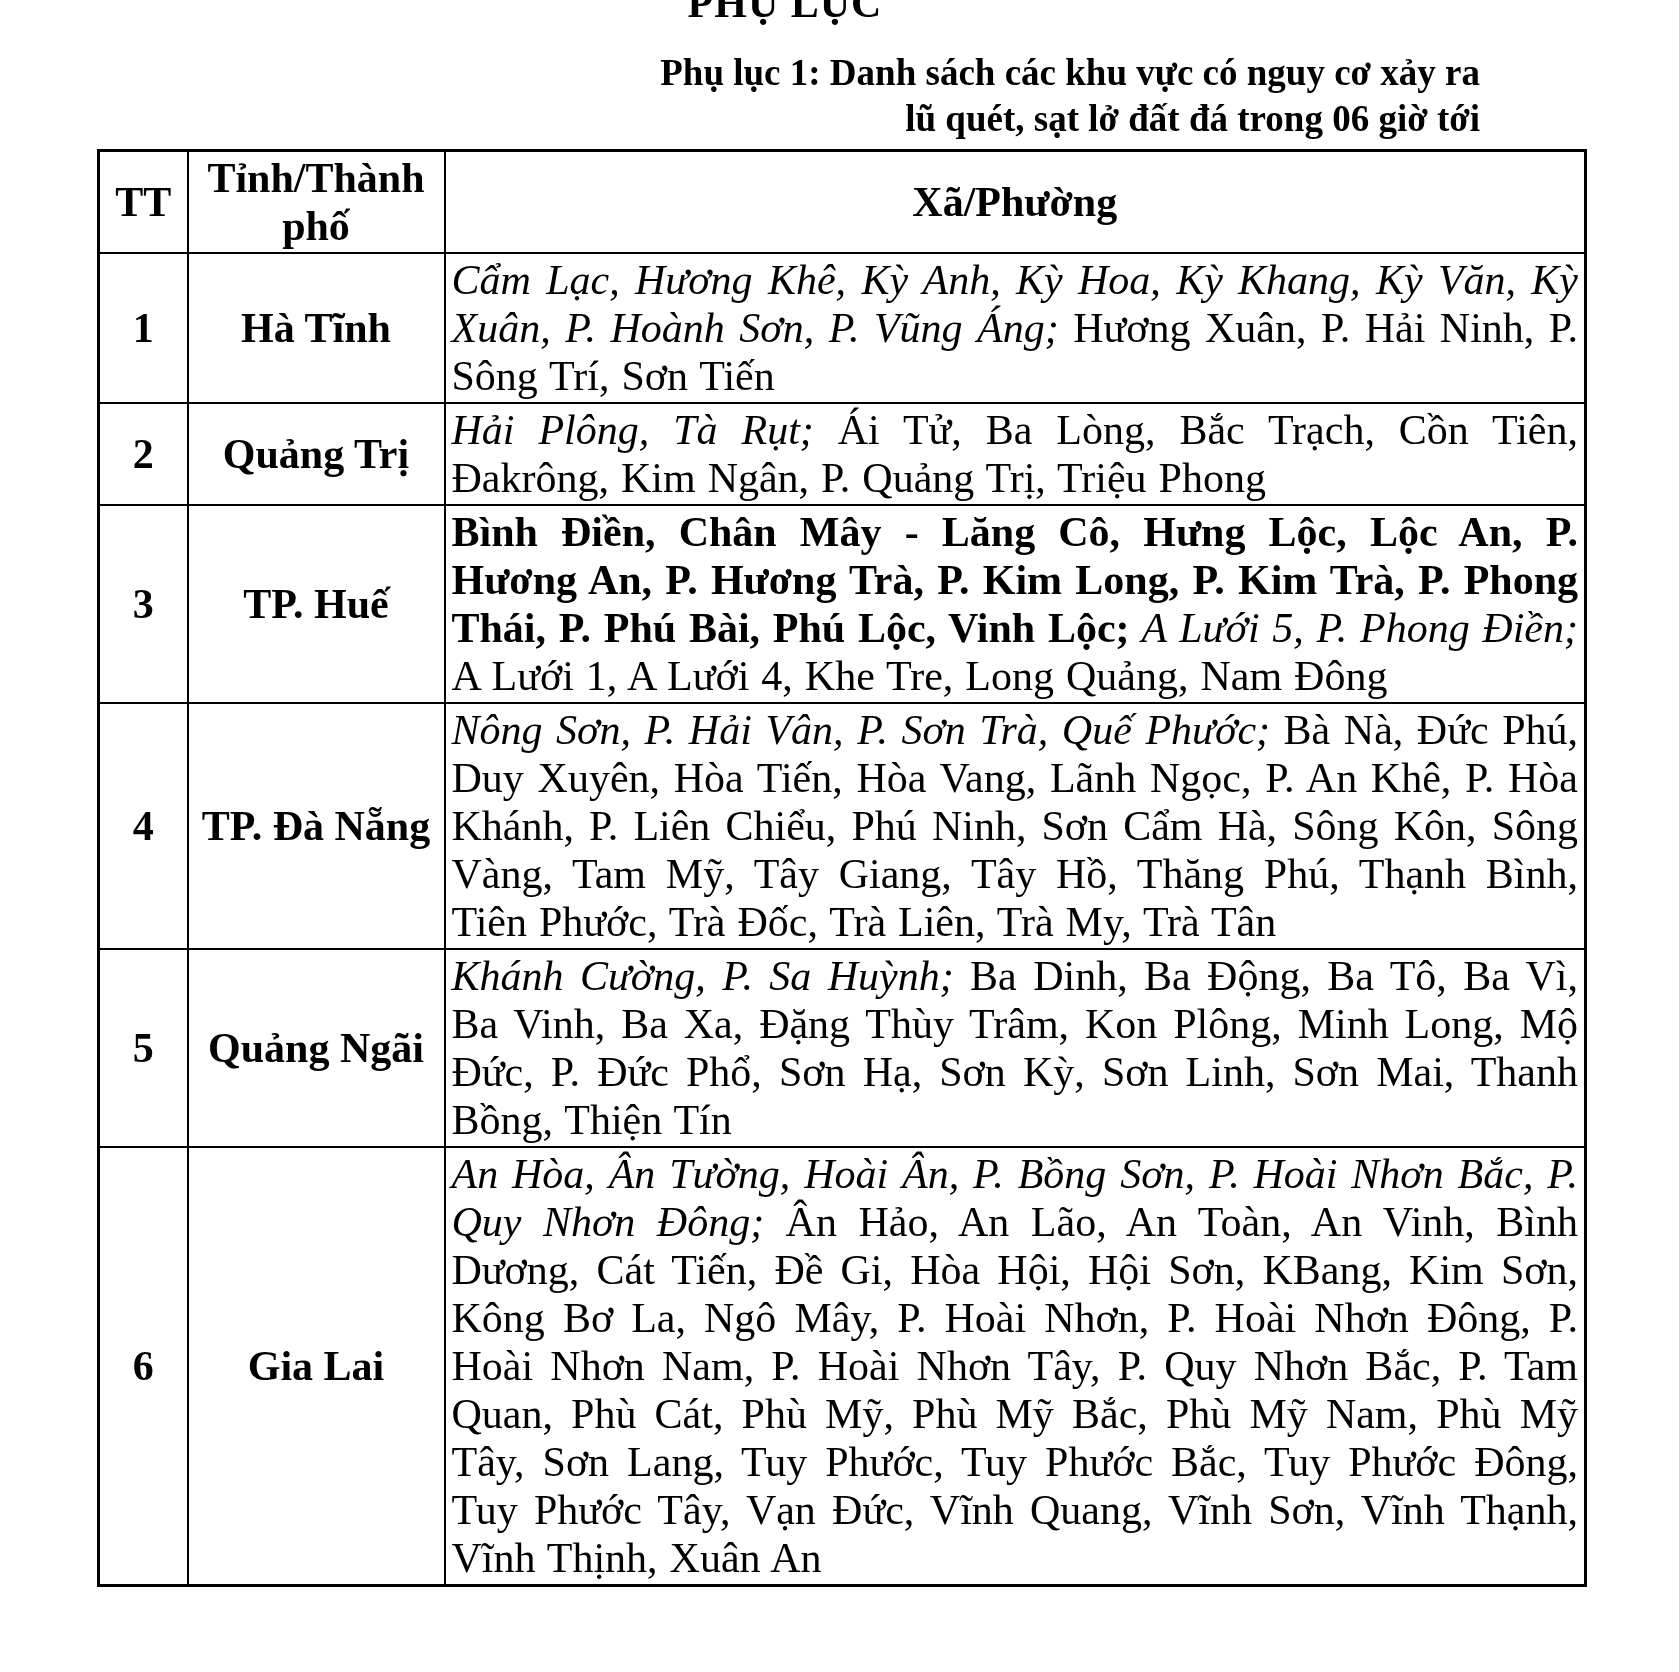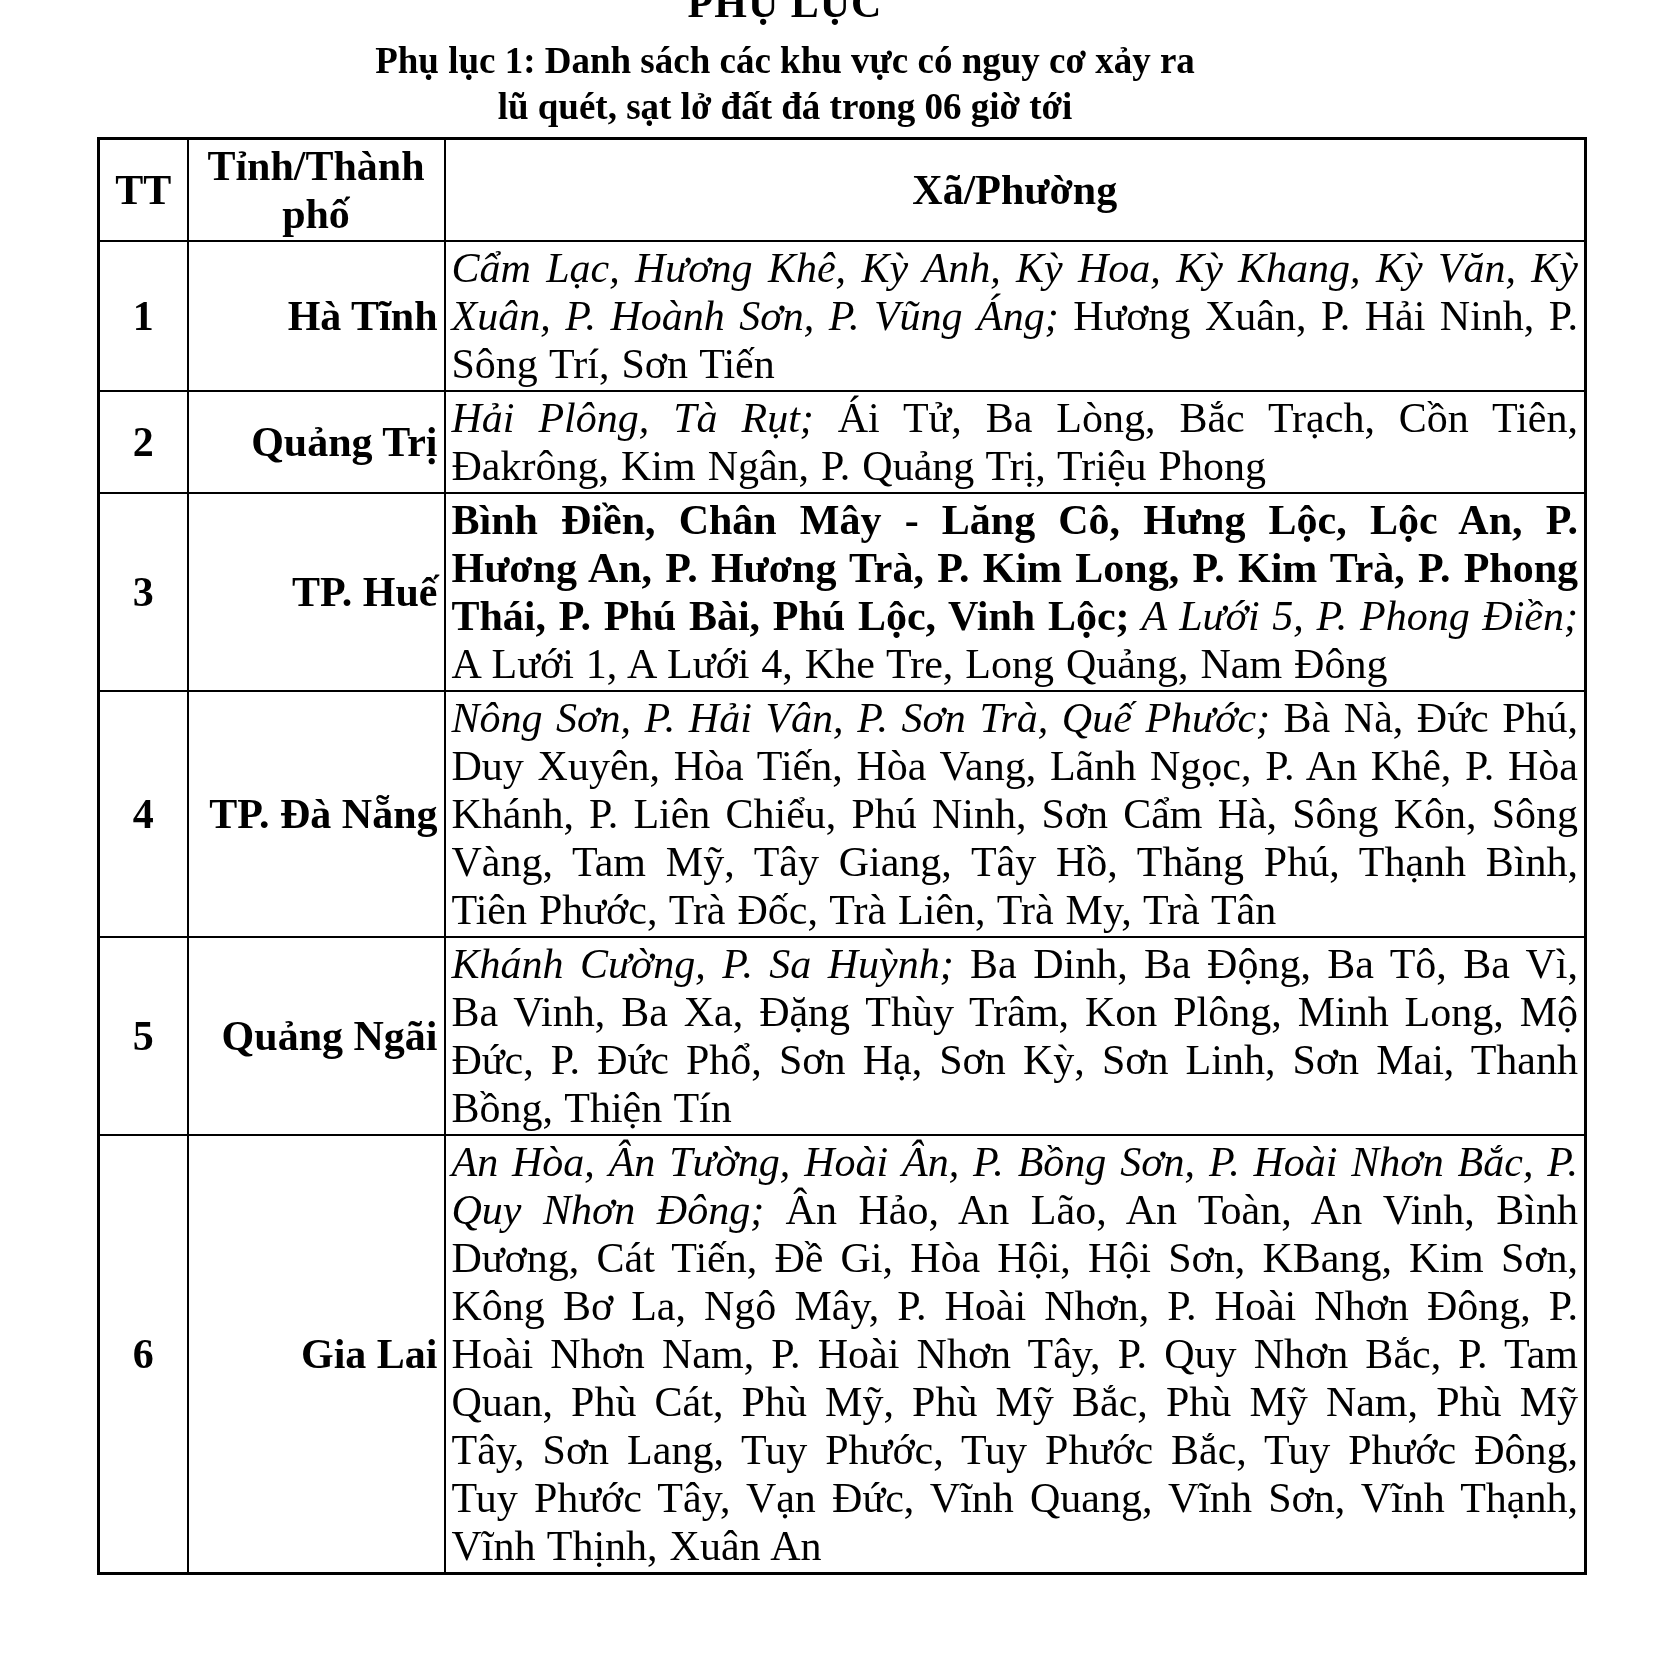--- a/index.html
+++ b/index.html
@@ -22,24 +22,25 @@
     overflow: hidden;
   }
   .doc-title {
     margin: -22px 0 0 0;
     font-size: 42px;
     line-height: 50px;
     font-weight: bold;
     letter-spacing: 1px;
   }
   .doc-subtitle {
-    margin-top: 10px;
+    margin-top: 22px;
     font-size: 37px;
     line-height: 46px;
     font-weight: bold;
+    text-align: right;
   }
   .doc-subtitle div { white-space: nowrap; }
   table.risk-table {
     border-collapse: collapse;
     table-layout: fixed;
     margin: 7px 0 0 97px;
     width: 1487px;
     border: 3px solid #000000;
   }
   table.risk-table th,
@@ -58,21 +59,21 @@
     vertical-align: middle;
     padding: 6px 8px;
   }
   td.col-tt {
     font-weight: bold;
     text-align: center;
     vertical-align: middle;
   }
   td.col-province {
     font-weight: bold;
-    text-align: right;
+    text-align: center;
     vertical-align: middle;
     padding: 2px 26px;
   }
   td.col-communes {
     text-align: justify;
     vertical-align: top;
     padding: 2px 12px 4px 14px;
     word-spacing: 1.5px;
   }
   .seg-italic { font-style: italic; margin-top: 17px; }

